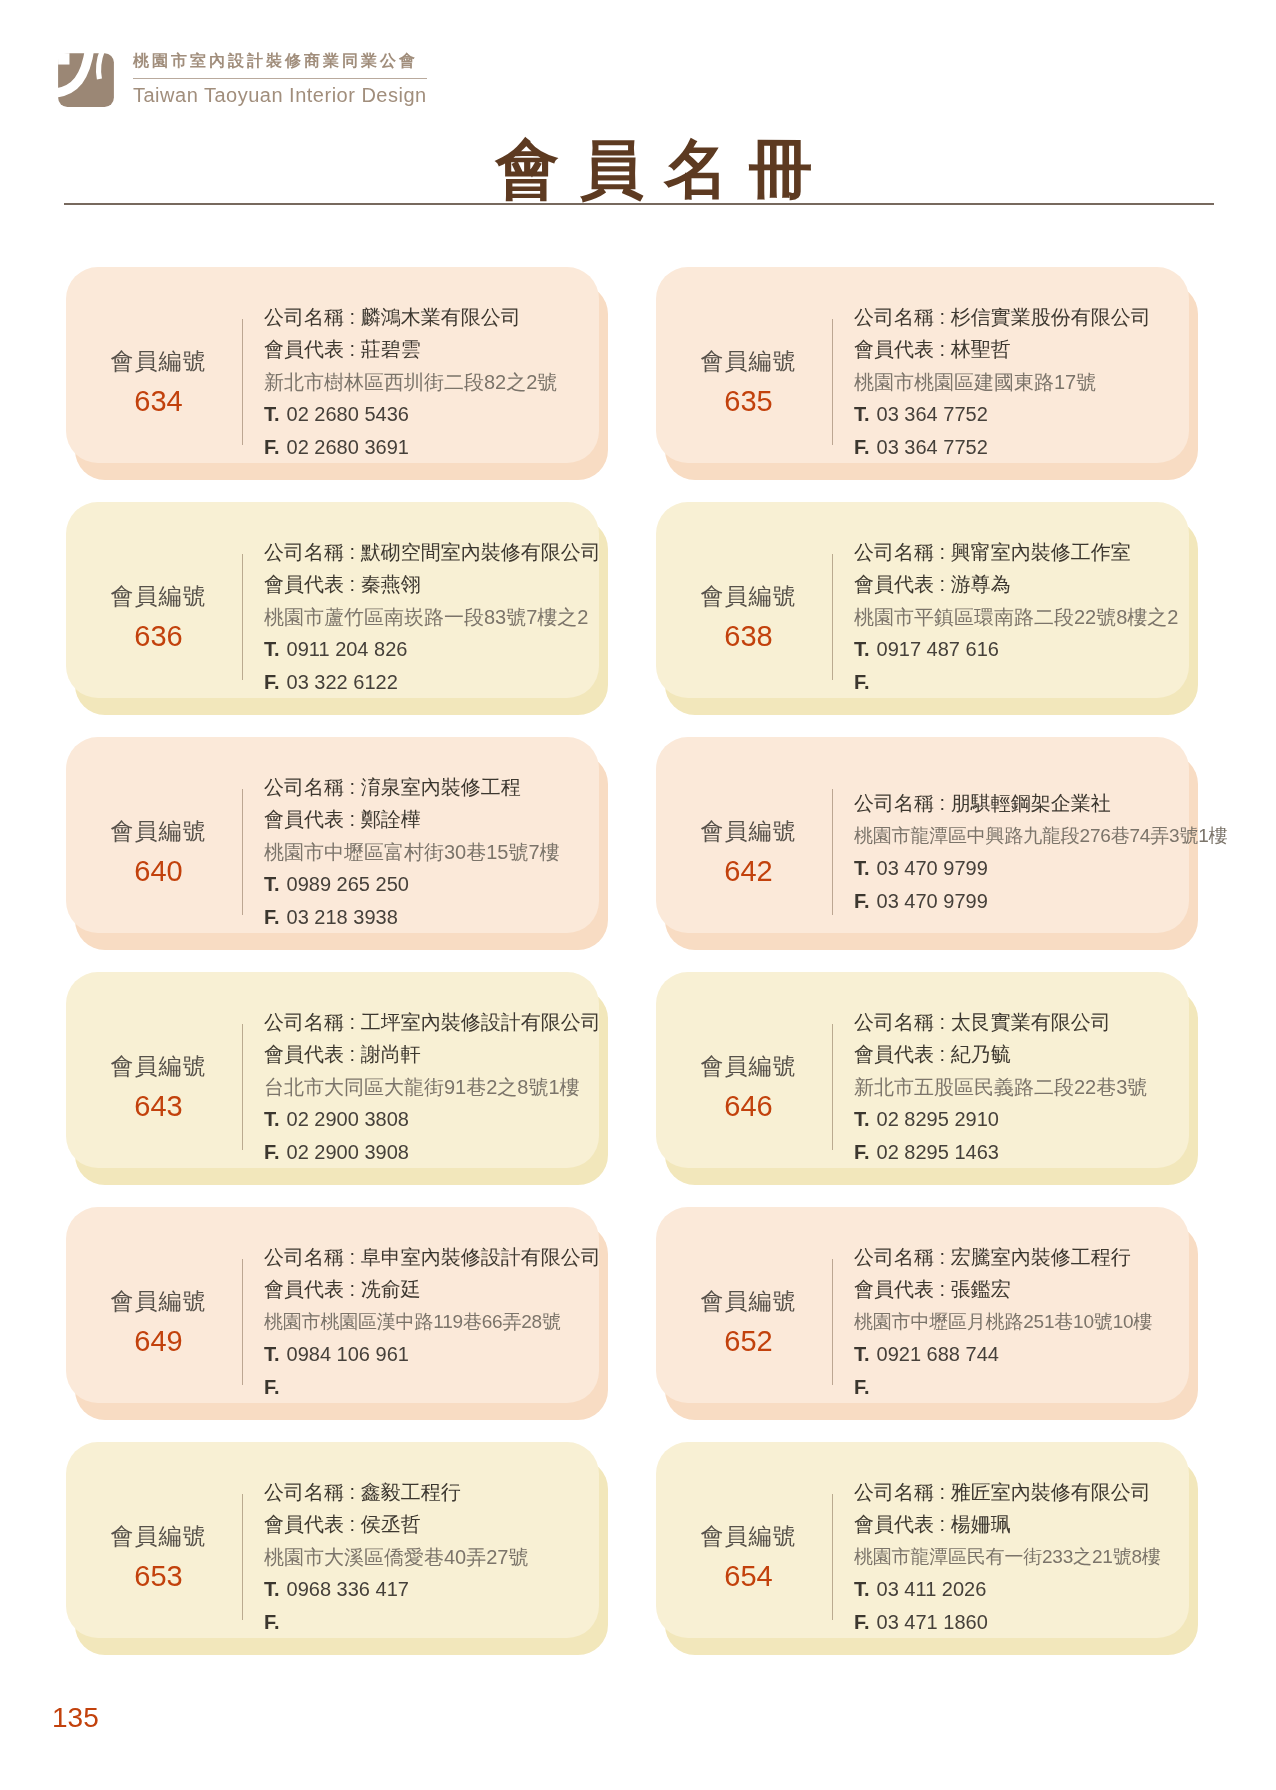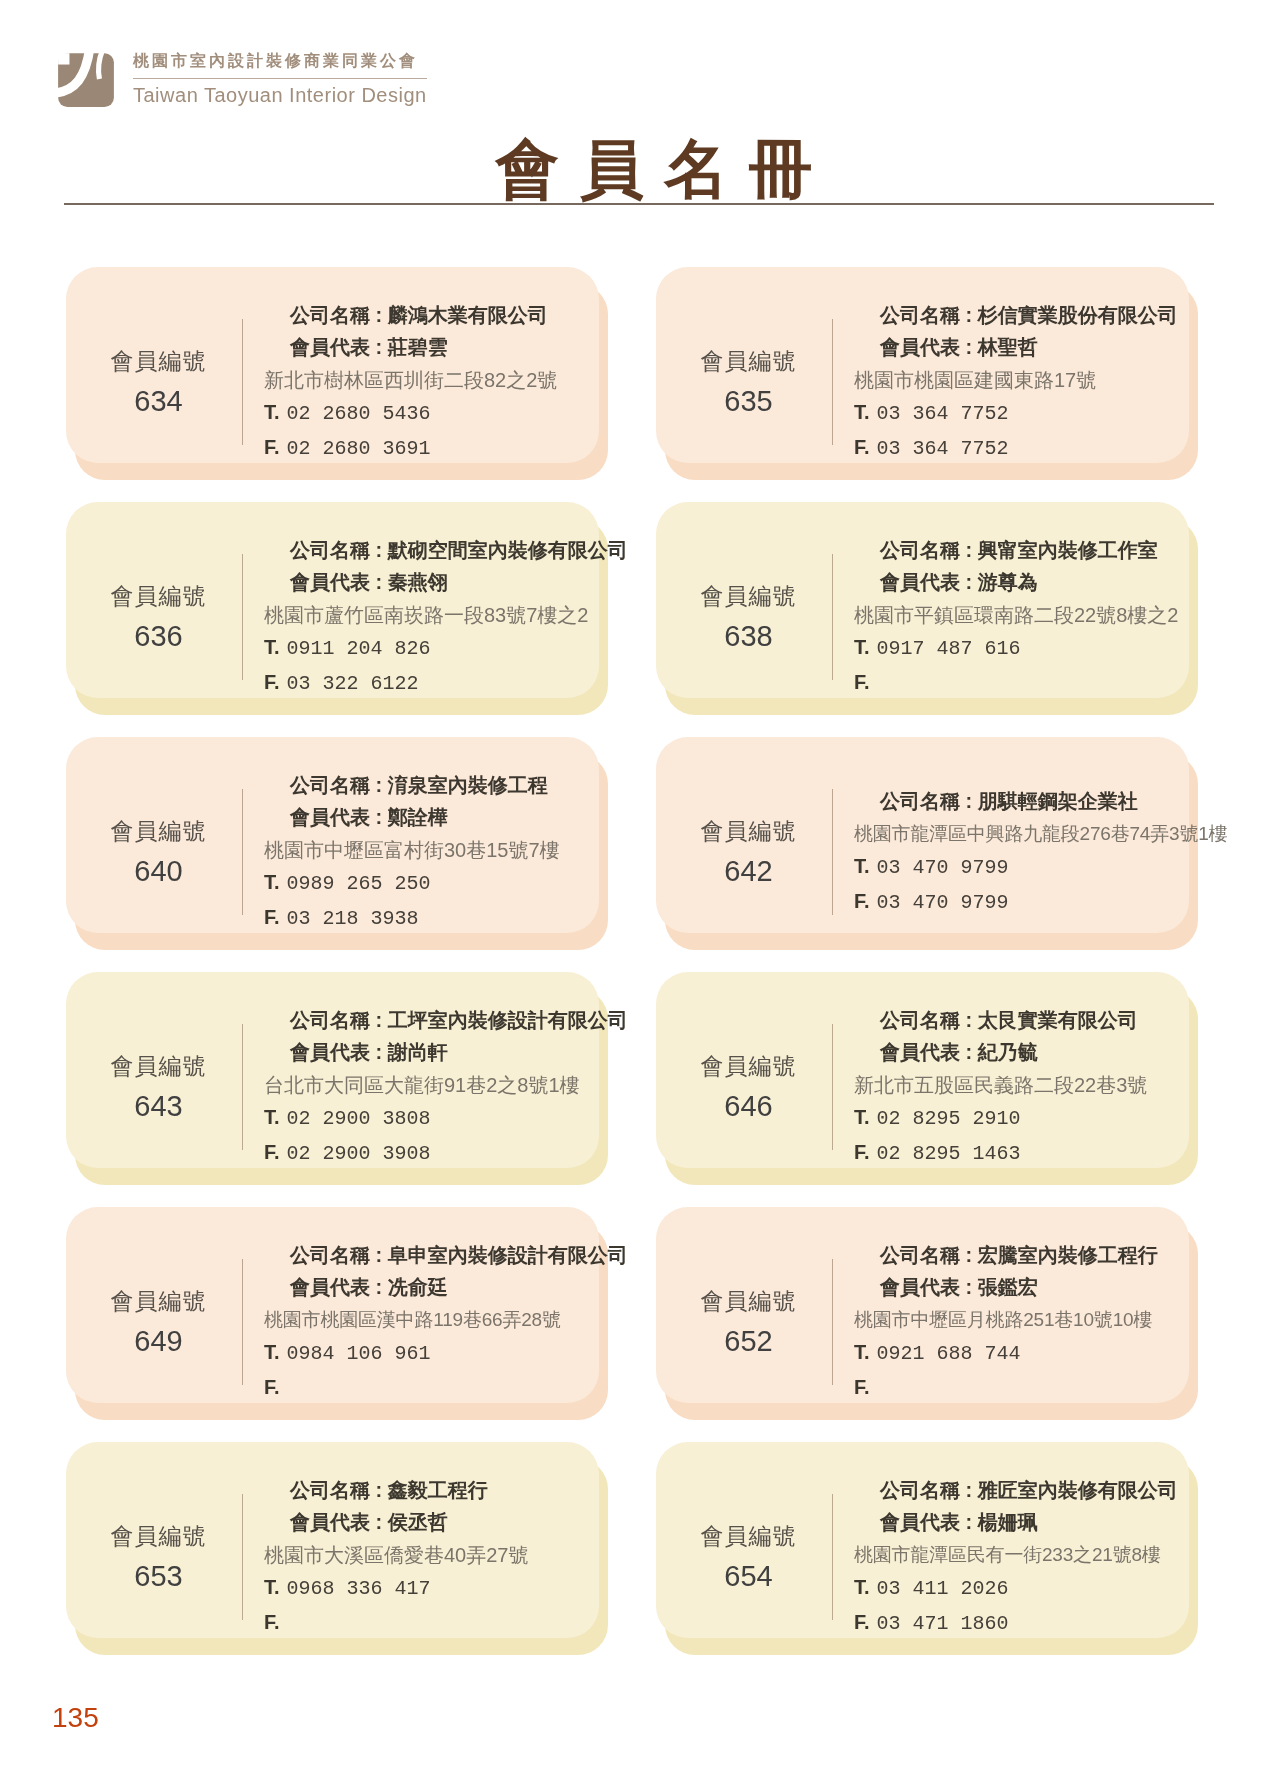--- a/index.html
+++ b/index.html
@@ -60,31 +60,31 @@
   }
   .member-card.peach{background:var(--peach);}
   .member-card.peach::before{background:var(--peach-light);}
   .member-card.cream{background:var(--cream);}
   .member-card.cream::before{background:var(--cream-light);}
 
   .card-left{
     width:167px;flex:0 0 auto;text-align:center;
   }
   .member-no-label{font-size:23px;color:#56514a;letter-spacing:1px;}
-  .member-no{font-size:29px;color:#404040;margin-top:8px;}
+  .member-no{font-size:29px;color:#c2410c;margin-top:8px;}
   .card-divider{
     width:0;height:126px;flex:0 0 auto;
     border-left:1.5px solid rgba(110,85,60,.45);
   }
   .card-right{flex:1;padding:0 14px 0 21px;}
   .card-line{font-size:20px;line-height:32.5px;color:#3c372f;white-space:nowrap;}
-  .card-line.bold{font-weight:bold;margin-left:26px;}
+  .card-line.bold{font-weight:normal;}
   .card-line.address{color:#7b746a;}
   .phone-label{font-weight:bold;color:#3c372f;}
-  .phone-num{color:#45403a;margin-left:7px;font-family:Liberation Mono, monospace;}
+  .phone-num{color:#45403a;margin-left:7px;}
   .card-line.long{font-size:19px;letter-spacing:-0.2px;}
 
   
   .page-number{
     position:absolute;left:52px;top:1702px;
     font-size:28px;color:#c2410c;
   }
 </style>
 </head>
 <body>

